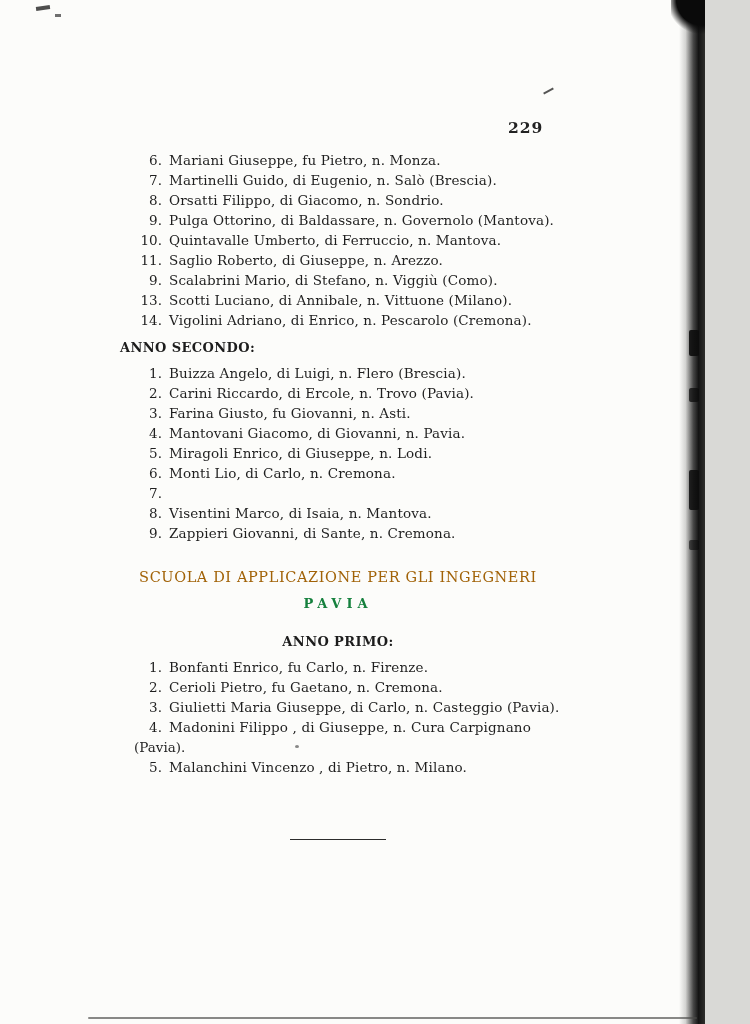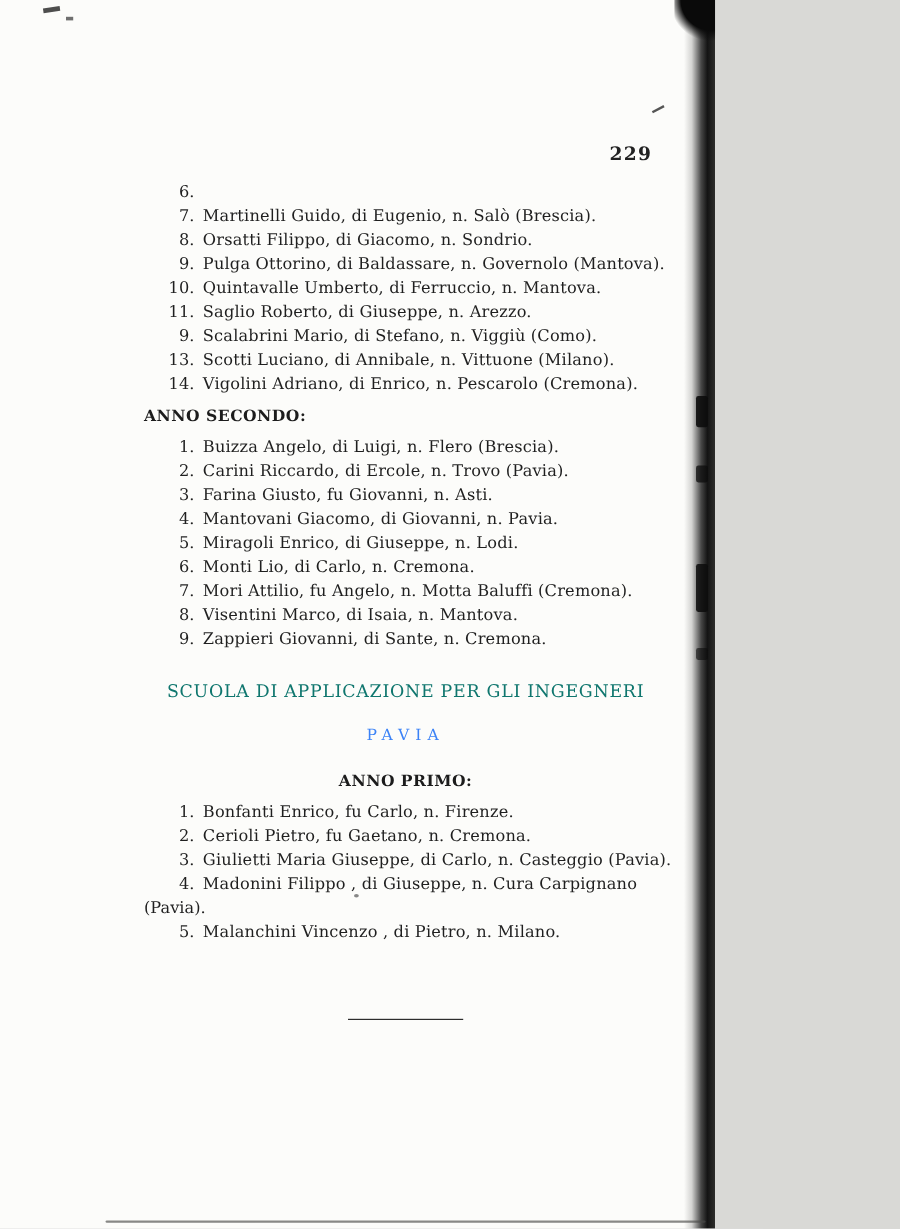--- a/index.html
+++ b/index.html
@@ -1,18 +1,18 @@
 <!DOCTYPE html>
 <html><head>
 <meta charset="utf-8">
 <style>
   html, body { margin: 0; padding: 0; background: #d9d9d6; }
   .page {
     position: relative;
-    width: 596px;
+    width: 705px;
     height: 1024px;
     background: #fcfcfa;
     overflow: hidden;
     font-family: "DejaVu Serif", "Liberation Serif", serif;
     color: #1f1f1f;
     box-sizing: border-box;
   }
   
   .scan-edge-right {
     position: absolute; top: 0; right: 0; width: 26px; height: 100%;
@@ -51,32 +51,32 @@
   .content {
     position: absolute; left: 120px; top: 150px; width: 436px;
     font-size: 13.5px; line-height: 20px;
   }
   .entry { display: flex; }
   .entry-num {
     flex: none; width: 42px; text-align: right; margin-right: 7px;
     white-space: nowrap;
   }
   .entry-text { white-space: nowrap; letter-spacing: 0.15px; }
-  .entry-continuation { margin-left: 0; }
+  .entry-continuation { margin-left: 14px; }
   .section-heading {
     font-weight: bold; font-size: 13px; letter-spacing: 0.4px;
     margin-top: 8px; margin-bottom: 5px; color: #1c1c1c;
   }
   .school-title {
     text-align: center; font-size: 14.5px; letter-spacing: 0.6px;
-    margin-top: 24px; color: #0f766e; white-space: nowrap;
+    margin-top: 24px; color: #a16207; white-space: nowrap;
   }
   .school-subtitle {
-    text-align: center; font-size: 13px; font-weight: normal;
-    letter-spacing: 5px; margin-top: 17px; color: #3b82f6;
+    text-align: center; font-size: 13px; font-weight: bold;
+    letter-spacing: 5px; margin-top: 7px; color: #15803d;
   }
   .anno-primo-heading { margin-top: 18px; text-align: center; }
   .end-rule {
     width: 96px; margin: 62px auto 0 auto;
     border-top: 1.6px solid #2c2c2c;
   }
 </style>
 </head>
 <body>
 
@@ -93,20 +93,21 @@
   <div class="scan-mark-tl2"></div>
   <div class="scan-tick"></div>
   <div class="scan-speck"></div>
 
   <div class="page-number">229</div>
 
   <div class="content">
 
     <div class="entry">
       <span class="entry-num">6.</span>
+      <span class="entry-text">Mariani Giuseppe, fu Pietro, n. Monza.</span>
     </div>
     <div class="entry">
       <span class="entry-num">7.</span>
       <span class="entry-text">Martinelli Guido, di Eugenio, n. Salò (Brescia).</span>
     </div>
     <div class="entry">
       <span class="entry-num">8.</span>
       <span class="entry-text">Orsatti Filippo, di Giacomo, n. Sondrio.</span>
     </div>
     <div class="entry">
@@ -155,21 +156,20 @@
     <div class="entry">
       <span class="entry-num">5.</span>
       <span class="entry-text">Miragoli Enrico, di Giuseppe, n. Lodi.</span>
     </div>
     <div class="entry">
       <span class="entry-num">6.</span>
       <span class="entry-text">Monti Lio, di Carlo, n. Cremona.</span>
     </div>
     <div class="entry">
       <span class="entry-num">7.</span>
-      <span class="entry-text">Mori Attilio, fu Angelo, n. Motta Baluffi (Cremona).</span>
     </div>
     <div class="entry">
       <span class="entry-num">8.</span>
       <span class="entry-text">Visentini Marco, di Isaia, n. Mantova.</span>
     </div>
     <div class="entry">
       <span class="entry-num">9.</span>
       <span class="entry-text">Zappieri Giovanni, di Sante, n. Cremona.</span>
     </div>
 

